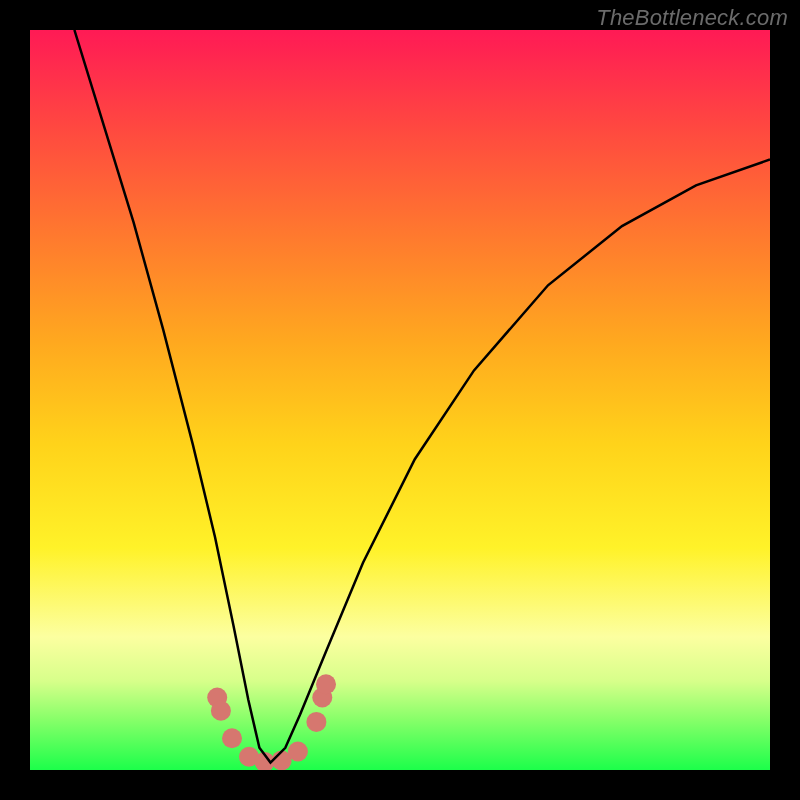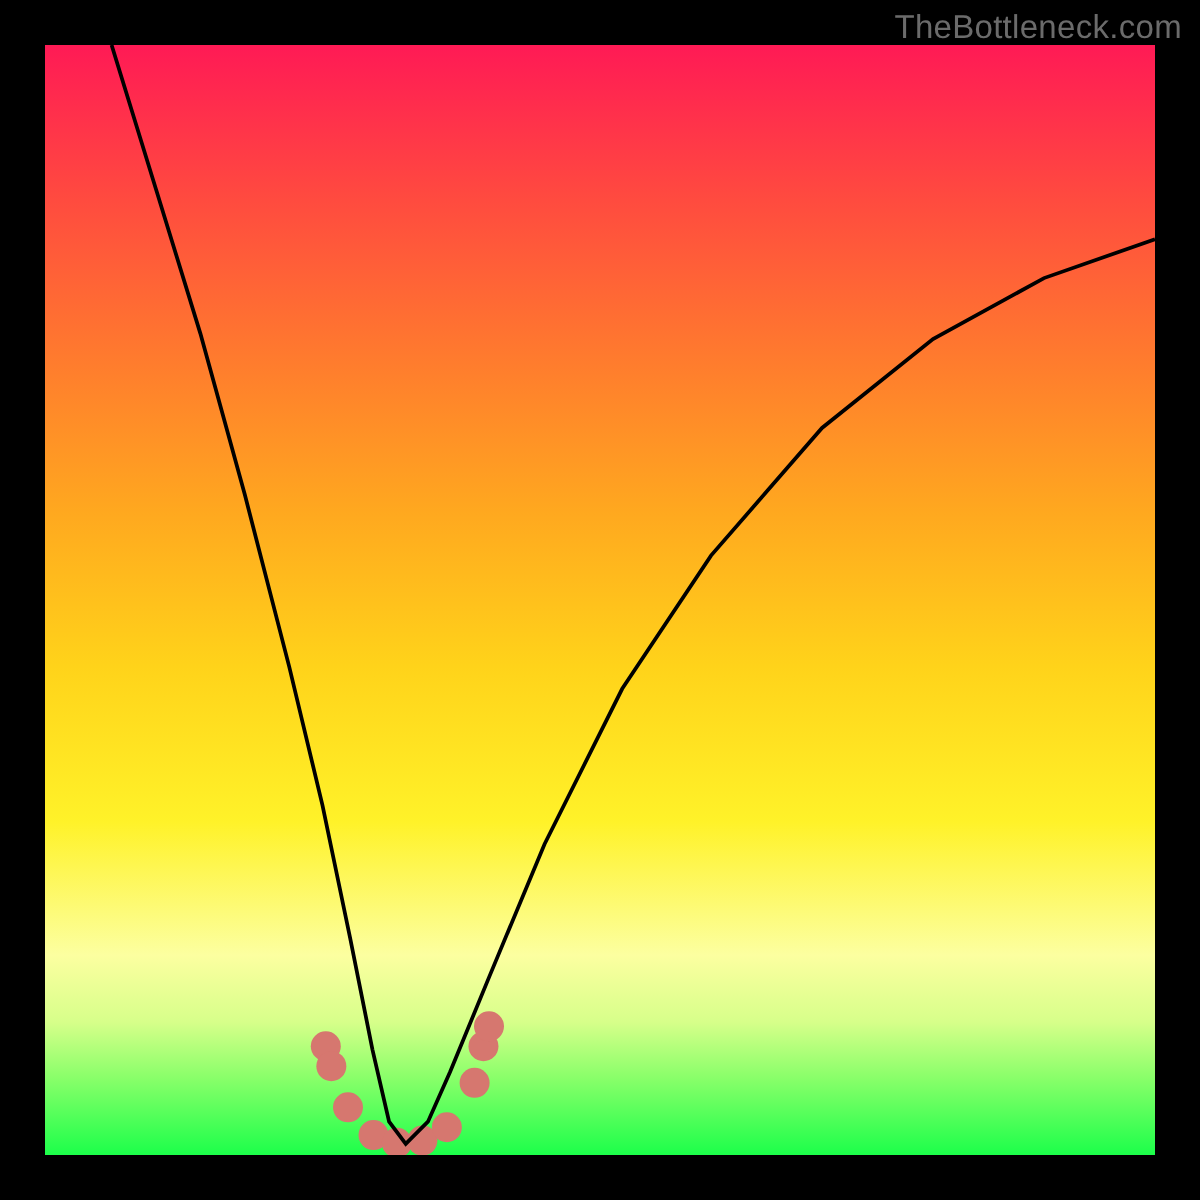--- a/index.html
+++ b/index.html
@@ -11,20 +11,21 @@
     overflow: hidden;
     font-family: Arial, Helvetica, sans-serif;
   }
   .frame {
     position: absolute;
     left: 0;
     top: 0;
     width: 800px;
     height: 800px;
     background: #000;
+    font-style: italic;
   }
   .plot {
     position: absolute;
     left: 30px;
     top: 30px;
     width: 740px;
     height: 740px;
     overflow: hidden;
   }
   .gradient {

